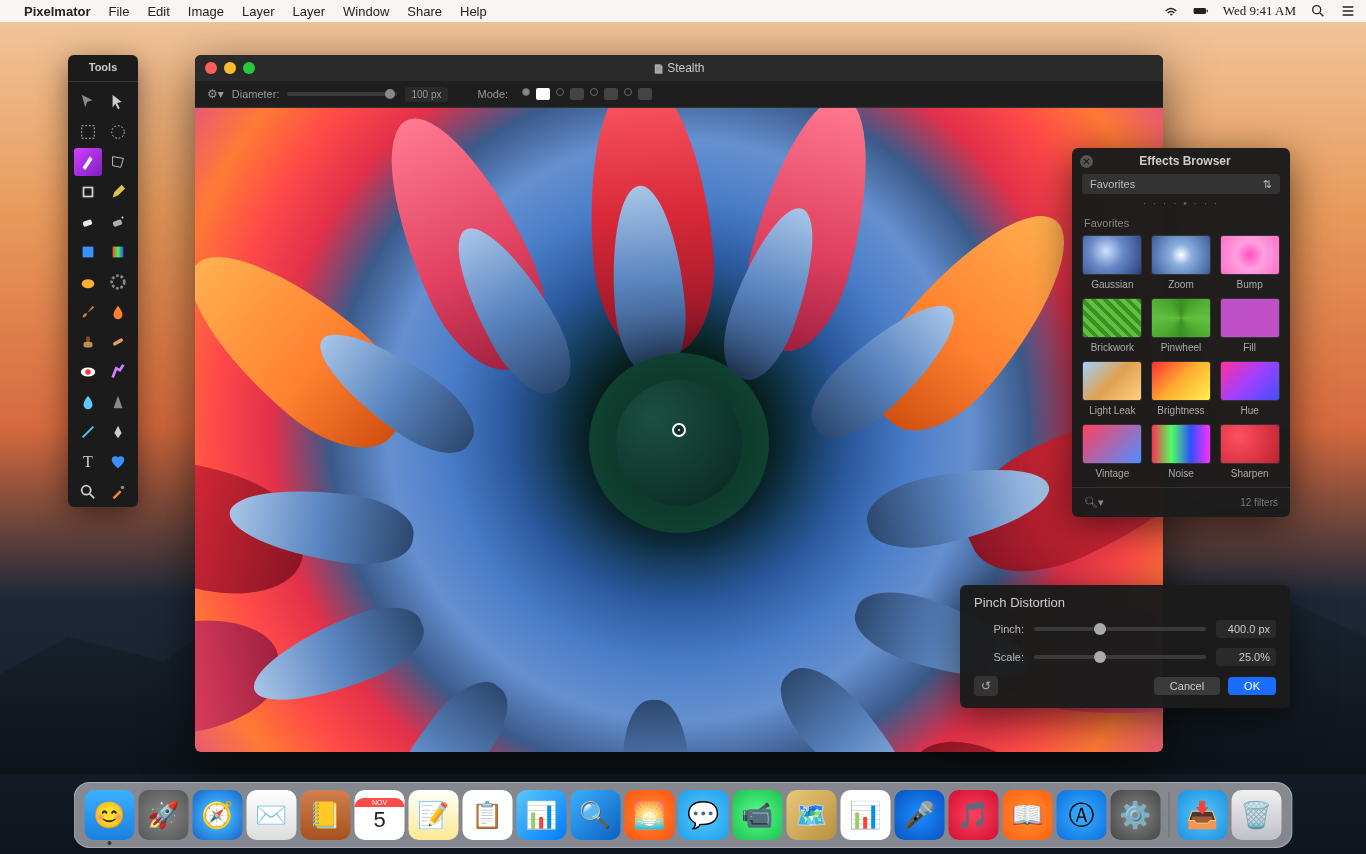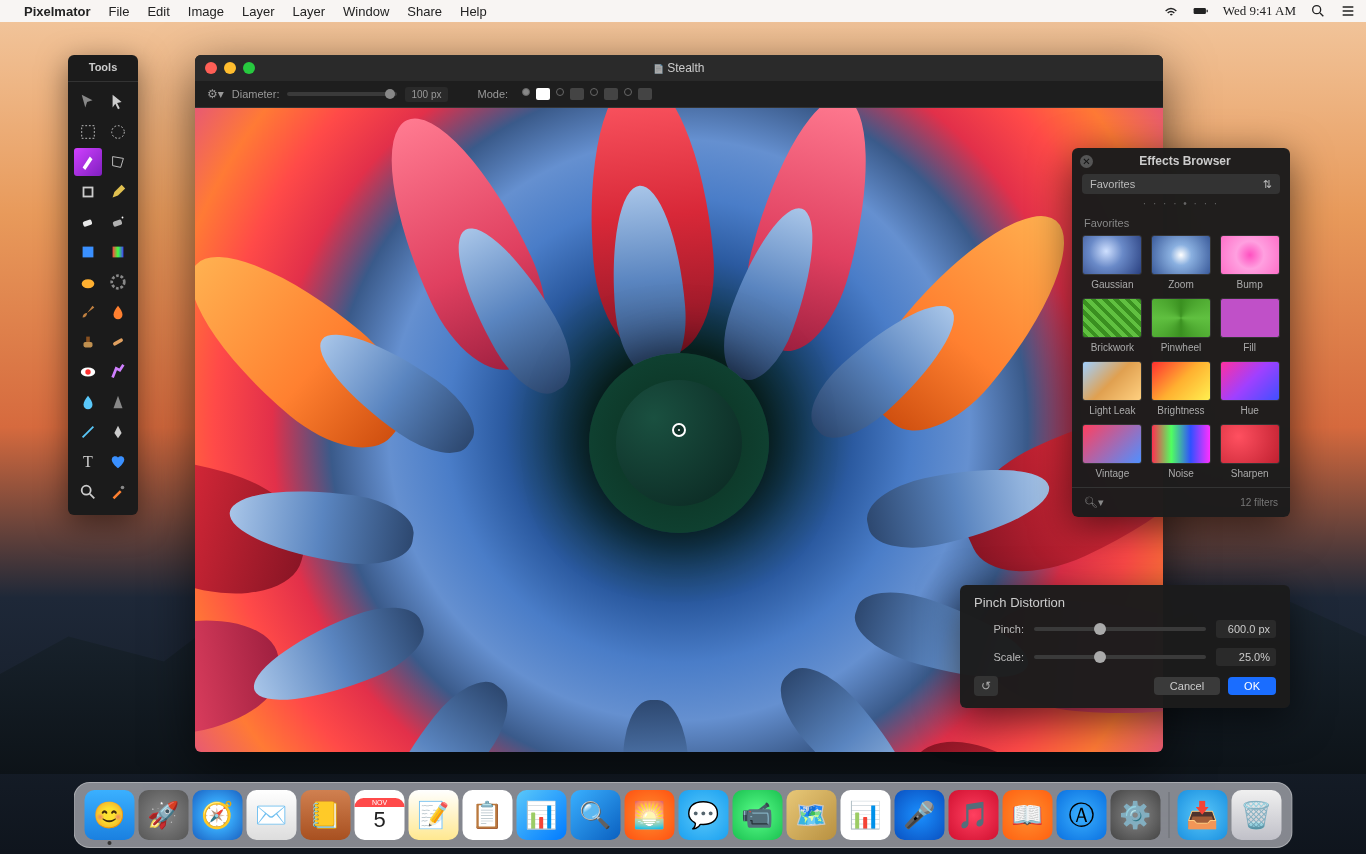--- a/index.html
+++ b/index.html
@@ -11,21 +11,21 @@
 
 .menubar{position:absolute;top:0;left:0;right:0;height:22px;background:rgba(248,248,248,.95);display:flex;align-items:center;padding:0 10px;font-size:13px;color:#222;z-index:100;}
 .menubar .apple{margin-right:14px;font-size:14px;}
 .menubar .app{font-weight:700;margin-right:18px;}
 .menubar .mitem{margin-right:18px;cursor:pointer;}
 .menubar .spacer{flex:1;}
 .menubar .ritem{margin-left:14px;display:flex;align-items:center;font-family:Liberation Serif, serif;}
 .menubar svg{width:16px;height:16px;}
 
 
-.tools{position:absolute;left:68px;top:55px;width:70px;background:#1b1b1b;border-radius:6px;box-shadow:0 8px 30px rgba(0,0,0,.5);padding-bottom:9px;z-index:50;}
+.tools{position:absolute;left:68px;top:55px;width:70px;background:#1b1b1b;border-radius:6px;box-shadow:0 8px 30px rgba(0,0,0,.5);padding-bottom:1px;z-index:50;}
 .tools .title{color:#ccc;font-size:11px;text-align:center;padding:6px 0 8px;font-weight:600;border-bottom:1px solid #333;margin-bottom:6px;}
 .tools .grid{display:grid;grid-template-columns:1fr 1fr;gap:2px;padding:0 6px;}
 .tools .tool{height:28px;display:flex;align-items:center;justify-content:center;cursor:pointer;border-radius:3px;font-size:16px;}
 .tools .tool svg{width:18px;height:18px;}
 
 
 .doc{position:absolute;left:195px;top:55px;width:968px;height:697px;background:#1e1e1e;border-radius:6px;box-shadow:0 15px 50px rgba(0,0,0,.6);overflow:hidden;z-index:40;}
 .doc .titlebar{height:26px;background:#2a2a2a;display:flex;align-items:center;position:relative;}
 .traffic{display:flex;gap:7px;margin-left:10px;}
 .traffic span{width:12px;height:12px;border-radius:50%;}
@@ -462,21 +462,21 @@
   </div>
 </div>
 
 <div class="pinch">
   <div class="ptitle">Pinch Distortion</div>
   <div class="row">
     <div class="label">Pinch:</div>
     <div class="pslider">
         <div class="knob" style="left:35%;"></div>
       </div>
-    <div class="pval">600.0 px</div>
+    <div class="pval">400.0 px</div>
   </div>
   <div class="row">
     <div class="label">Scale:</div>
     <div class="pslider">
         <div class="knob" style="left:35%;"></div>
       </div>
     <div class="pval">25.0%</div>
   </div>
   <div class="btns">
     <div class="reset">↺</div>

